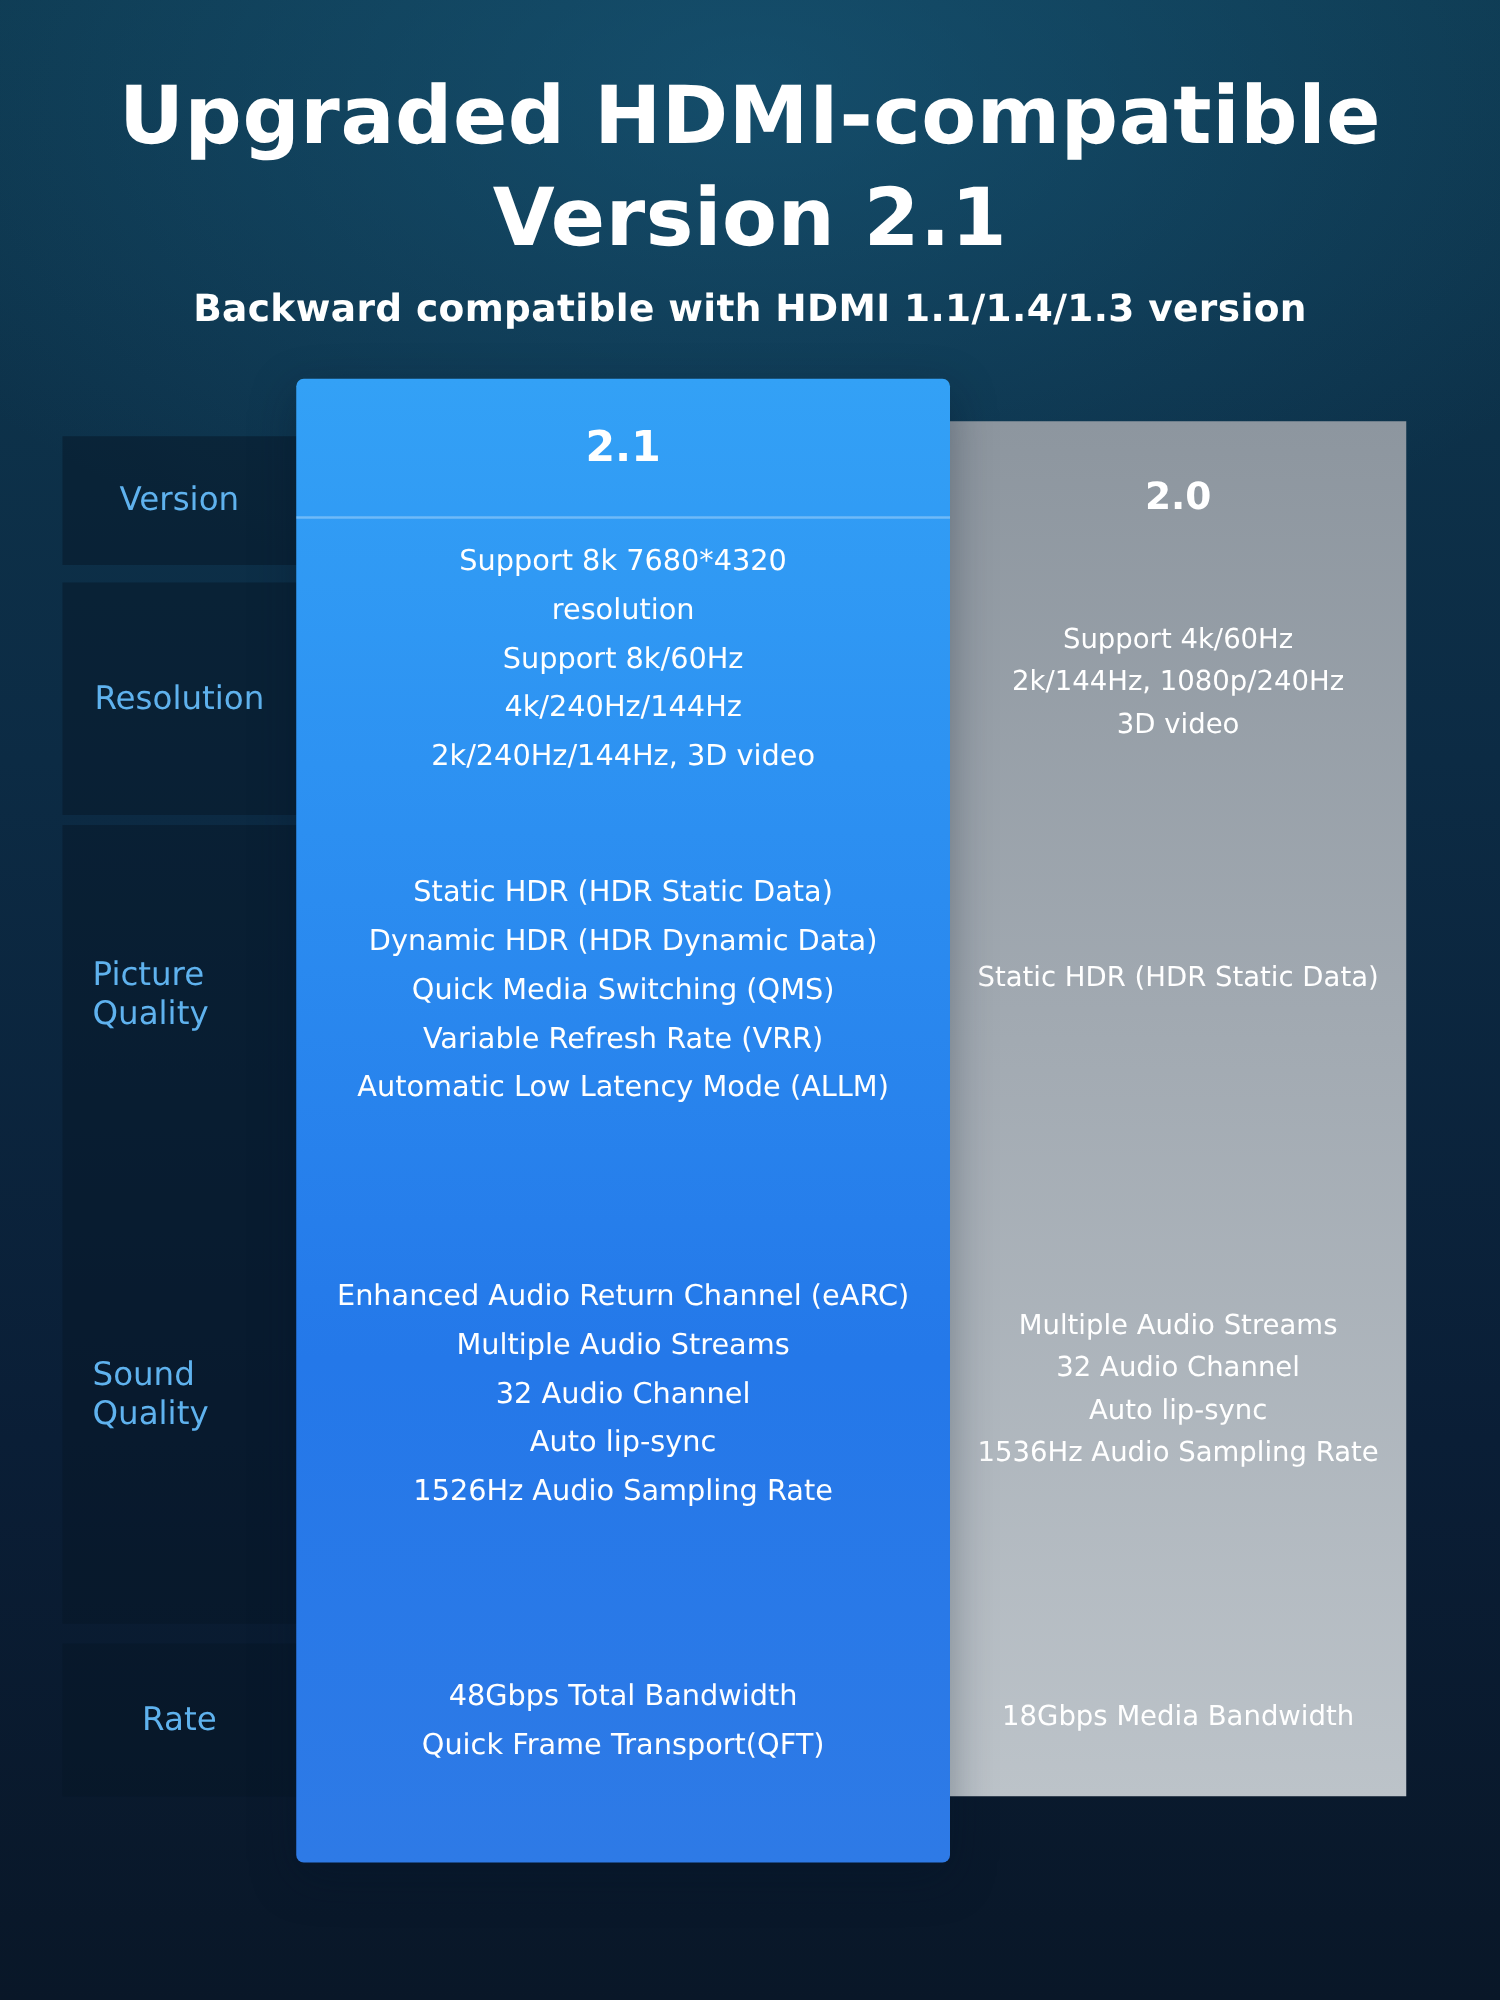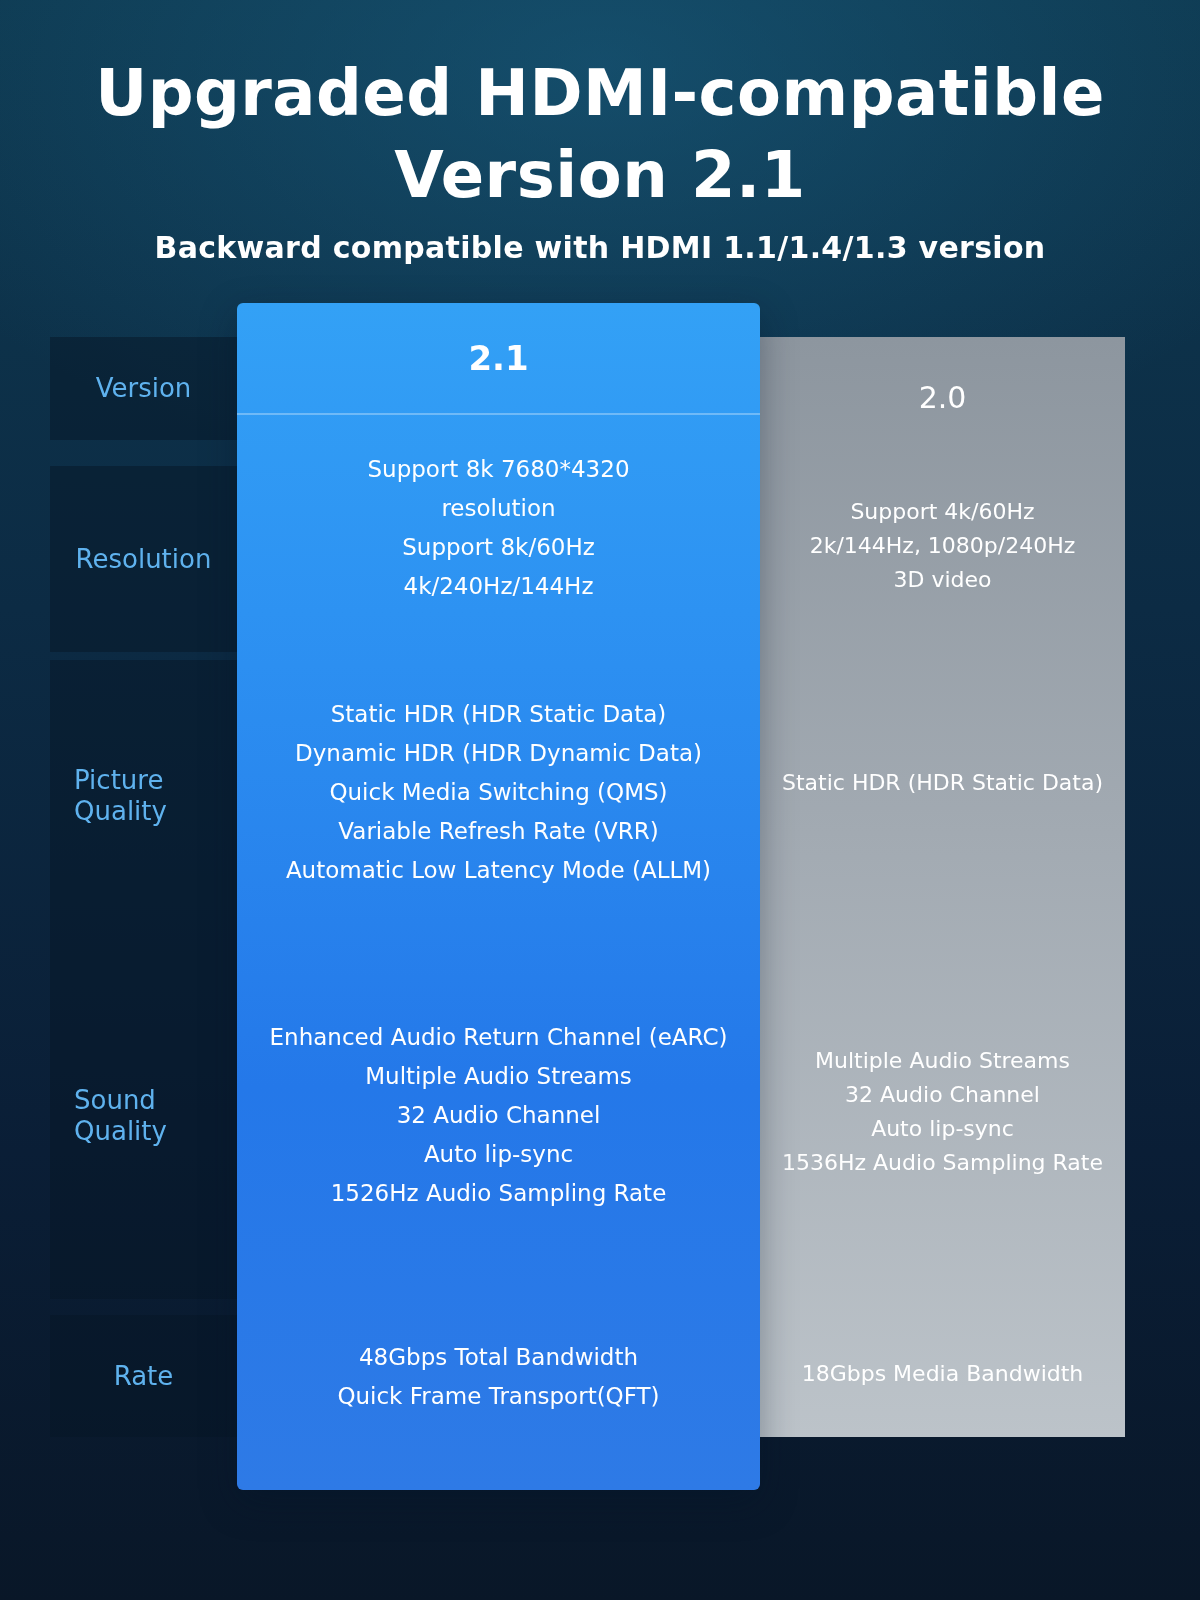--- a/index.html
+++ b/index.html
@@ -61,21 +61,21 @@
     padding: 0 24px;
     background: rgba(6, 22, 38, 0.5);
     display: flex;
     align-items: center;
     justify-content: center;
     color: #5fb2ee;
     font-size: 26px;
     line-height: 31px;
   }
   .label-panel span { text-align: left; }
-  .lp-0 { top: 0;     height: 103px; }
+  .lp-0 { top: 12px;     height: 103px; }
   .lp-1 { top: 129px; height: 186px; }
   .lp-2 { top: 323px; height: 272px; }
   .lp-3 { top: 595px; height: 367px; }
   .lp-4 { top: 978px; height: 122px; }
 
   
   .gray-card {
     position: absolute;
     left: 710px;
     top: 0;
@@ -91,21 +91,21 @@
     box-sizing: border-box;
     padding: 0 10px;
     display: flex;
     flex-direction: column;
     align-items: center;
     justify-content: center;
     text-align: center;
     font-size: 22px;
     line-height: 34px;
   }
-  .g-header { top: 0;      height: 121px; font-size: 30px; font-weight: normal; }
+  .g-header { top: 0;      height: 121px; font-size: 30px; font-weight: bold; }
   .g-res    { top: 158px;  height: 102px; }
   .g-pic    { top: 429px;  height: 34px;  }
   .g-sound  { top: 706px;  height: 137px; }
   .g-rate   { top: 1020px; height: 34px;  }
 
   
   .blue-card {
     position: absolute;
     left: 187px;
     top: -34px;
@@ -194,20 +194,21 @@
       </div>
     </div>
 
     <div class="blue-card">
       <div class="bseg b-header">2.1</div>
       <div class="bseg b-res">
         <div>Support 8k 7680*4320</div>
         <div>resolution</div>
         <div>Support 8k/60Hz</div>
         <div>4k/240Hz/144Hz</div>
+        <div>2k/240Hz/144Hz, 3D video</div>
       </div>
       <div class="bseg b-pic">
         <div>Static HDR (HDR Static Data)</div>
         <div>Dynamic HDR (HDR Dynamic Data)</div>
         <div>Quick Media Switching (QMS)</div>
         <div>Variable Refresh Rate (VRR)</div>
         <div>Automatic Low Latency Mode (ALLM)</div>
       </div>
       <div class="bseg b-sound">
         <div>Enhanced Audio Return Channel (eARC)</div>

